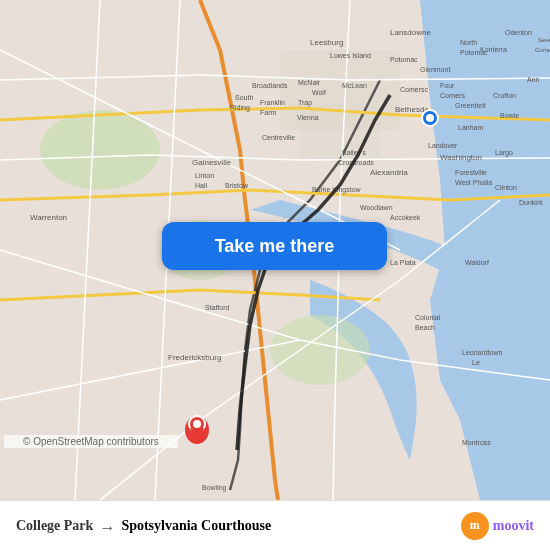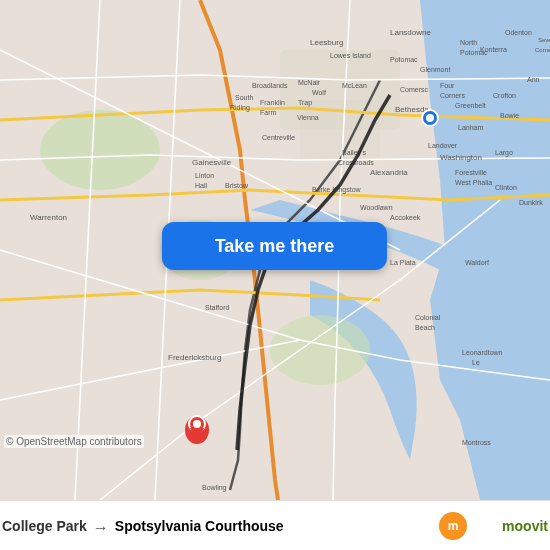--- a/index.html
+++ b/index.html
@@ -47,34 +47,35 @@
       box-shadow: 0 2px 8px rgba(0,0,0,0.3);
       z-index: 10;
     }
 
     #footer {
       width: 550px;
       height: 50px;
       background-color: #ffffff;
       display: flex;
       align-items: center;
-      padding: 0 2px;
+      padding: 0 16px;
       border-top: 1px solid #ddd;
       position: relative;
+      font-family: Liberation Serif, serif;
     }
 
     #attribution {
       font-size: 10px;
       color: #666;
       position: absolute;
       bottom: 52px;
       left: 4px;
       z-index: 5;
       background: rgba(255,255,255,0.7);
-      padding: 1px 2px;
+      padding: 1px 19px;
       border-radius: 2px;
     }
 
     #footer-left {
       display: flex;
       align-items: center;
       gap: 6px;
       flex: 1;
     }
 
@@ -111,22 +112,21 @@
       align-items: center;
       justify-content: center;
       color: white;
       font-weight: bold;
       font-size: 12px;
     }
 
     #moovit-text {
       font-size: 14px;
       font-weight: bold;
-      color: #4d7c0f;
-      margin-left: 31px;
+      color: #8b5cf6;
     }
 
     
     .road { stroke: #fff; stroke-width: 1.5; fill: none; }
     .road-major { stroke: #f5c842; stroke-width: 3; fill: none; }
     .road-highway { stroke: #e88c30; stroke-width: 4; fill: none; }
     .water { fill: #a8c8e8; }
     .park { fill: #c8ddb0; }
     .urban { fill: #ddd8cc; }
   </style>

